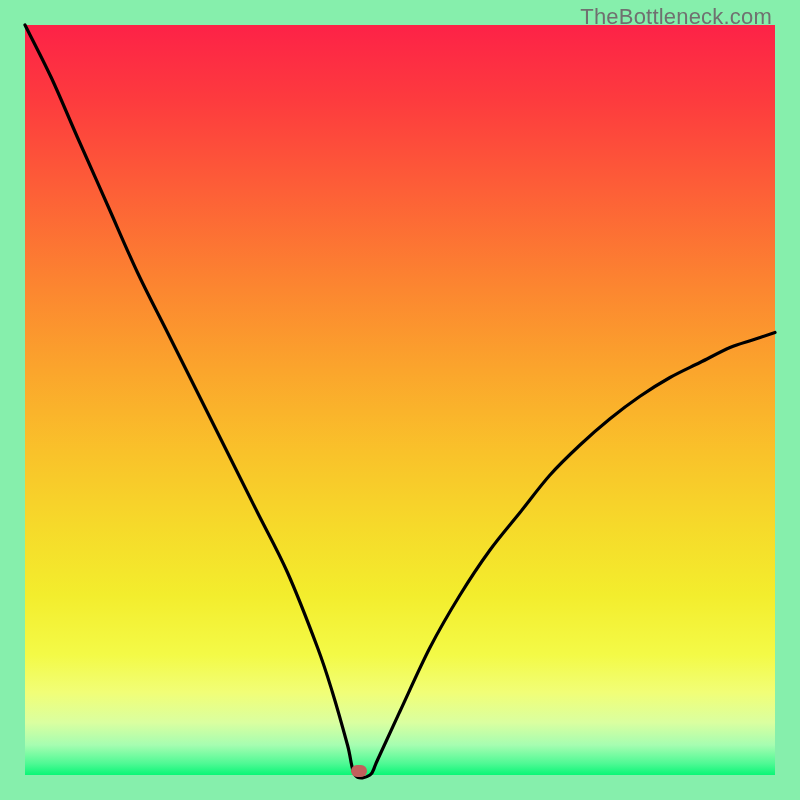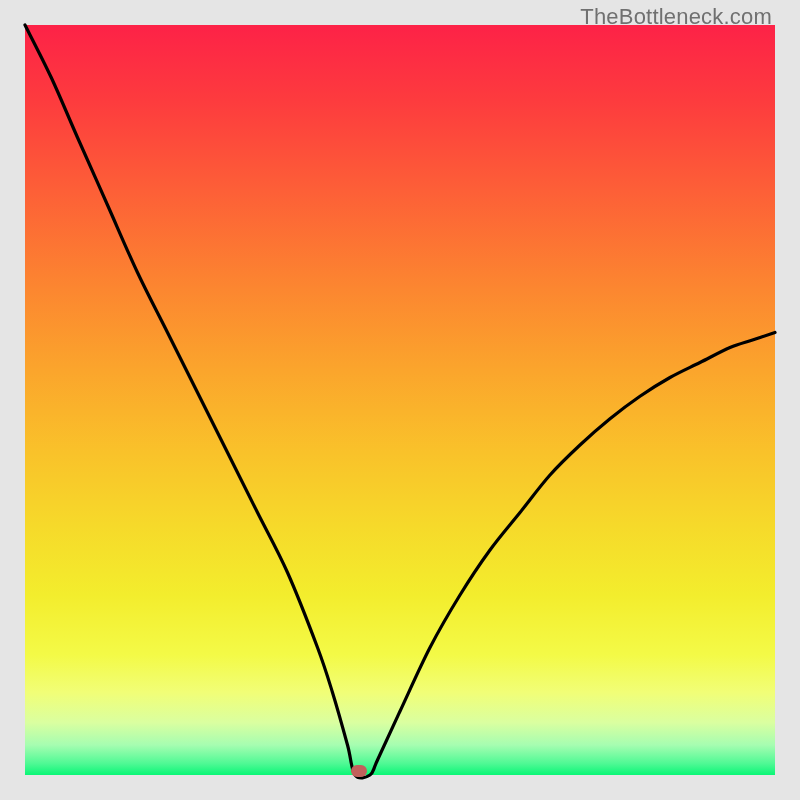--- a/index.html
+++ b/index.html
@@ -10,21 +10,21 @@
     background: #000;
     overflow: hidden;
     font-family: Arial, Helvetica, sans-serif;
   }
   .frame {
     position: absolute;
     left: 0;
     top: 0;
     width: 800px;
     height: 800px;
-    background: #e5e5e5;
+    background: #86efac;
   }
   .plot {
     position: absolute;
     left: 25px;
     top: 25px;
     width: 750px;
     height: 750px;
     
     background: linear-gradient(
       to bottom,

